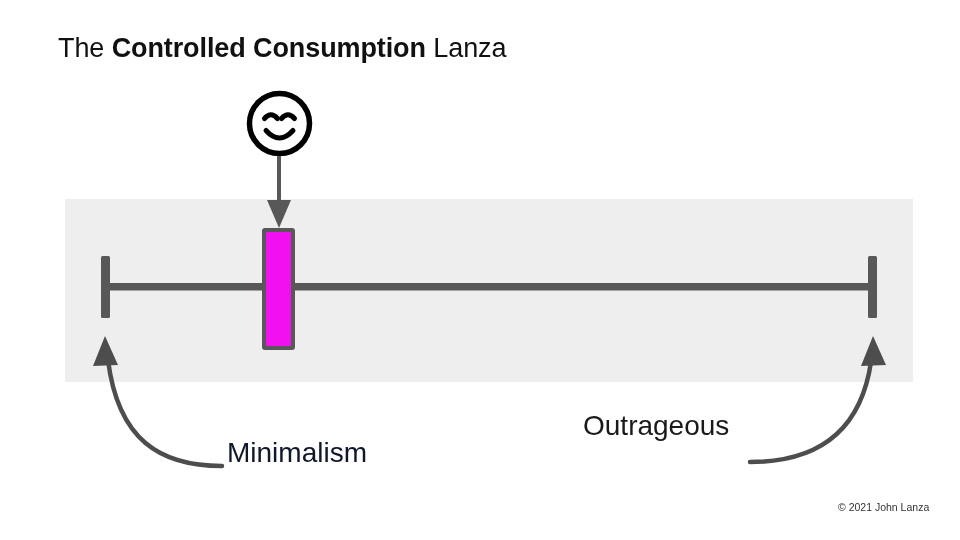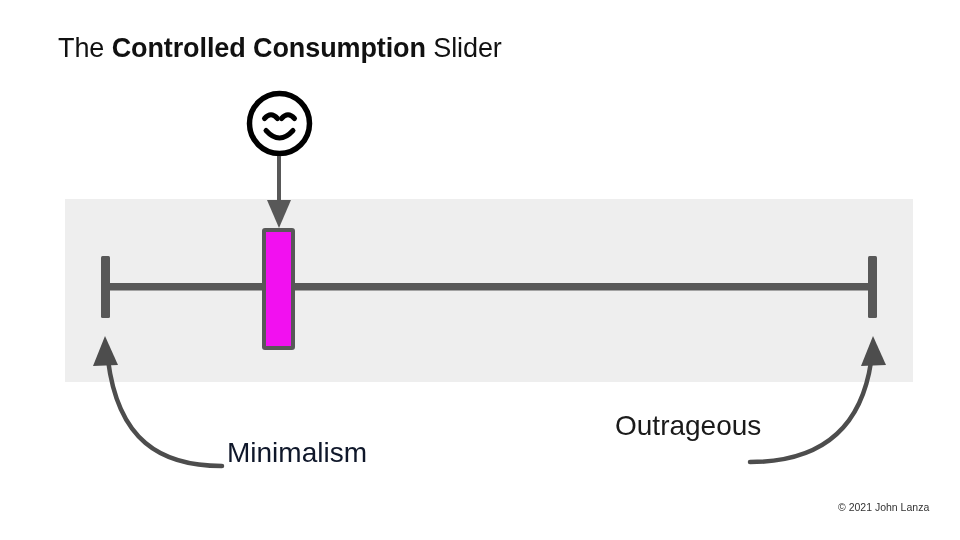--- a/index.html
+++ b/index.html
@@ -81,40 +81,40 @@
   }
   #label-out {
     position: absolute;
     left: 583px;
     top: 408px;
     font-size: 28px;
     line-height: 35px;
     color: #1a1a1a;
     white-space: nowrap;
   }
-  #label-out div { white-space: nowrap; margin-left: 32px; }
+  #label-out div { white-space: nowrap; }
 
   
   #credit {
     position: absolute;
     left: 838px;
     top: 500px;
     font-size: 10.5px;
     line-height: 14px;
     color: #333333;
     white-space: nowrap;
   }
 </style>
 </head>
 <body>
 
 <div id="slide">
 
   <div id="title">
-    <span class="pre">The </span><span class="em">Controlled Consumption</span><span class="post"> Slider</span>
+    <span class="pre">The </span><span class="em">Controlled Consumption</span><span class="post"> Lanza</span>
   </div>
 
   <div id="band"></div>
 
   <svg id="vector" viewBox="0 0 960 540">
 
     <g>
       <circle cx="279.5" cy="123.5" r="30" fill="none" stroke="#000000" stroke-width="5.5"></circle>
       <path d="M 264.5 118.5 q 6.5 -7.5 13 0" fill="none" stroke="#000000" stroke-width="5" stroke-linecap="round"></path>
       <path d="M 281.5 118.5 q 6.5 -7.5 13 0" fill="none" stroke="#000000" stroke-width="5" stroke-linecap="round"></path>

